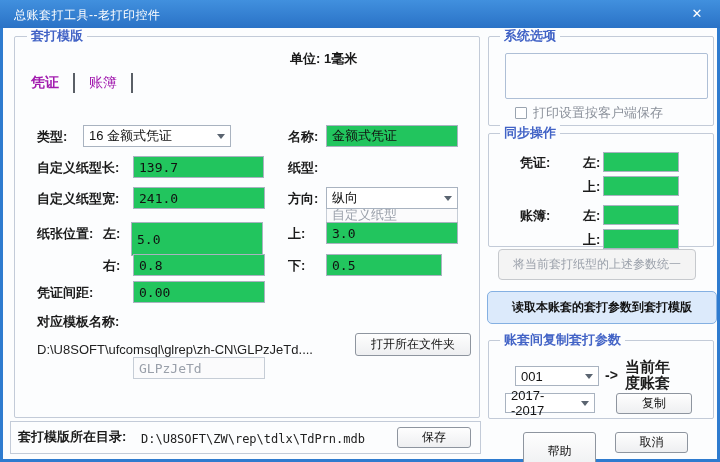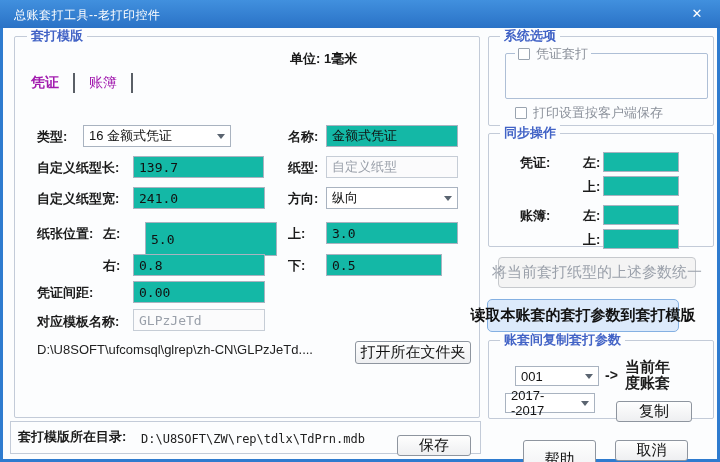--- a/index.html
+++ b/index.html
@@ -14,34 +14,34 @@
                font-size:13px; font-weight:bold; text-align:center; line-height:18px; cursor:pointer; }
 
   .client { position:absolute; left:3px; top:28px; width:714px; height:431px; background:#fcfdfe; }
 
   .groupbox { position:absolute; border:1px solid #c3cbd8; border-radius:2px; background:transparent; }
   .legend { position:absolute; background:#fcfdfe; padding:0 4px; color:#4263c6; font-size:13px;
             font-weight:bold; height:16px; line-height:16px; }
 
   .lbl { position:absolute; font-size:13px; font-weight:bold; color:#1b1b1b; white-space:nowrap; }
 
-  .tfield { position:absolute; border:1px solid #a9b3c0; background:#14b8a6; font-size:13px;
+  .tfield { position:absolute; border:1px solid #a9b3c0; background:#22c55e; font-size:13px;
             color:#111; padding:1px 5px; font-family:"Liberation Sans","DejaVu Sans",sans-serif; }
   .mono { font-family:"DejaVu Sans Mono",monospace; }
-  .dis { color:#9aa0aa; background:#fbfbfc; border-color:#c6cdd6; }
+  .dis { color:#9aa0aa; background:#fbfbfc; border-color:#c6cdd6;margin-top:48px; }
 
   .combo { position:absolute; border:1px solid #a9b3c0; background:#ffffff; display:flex;
            align-items:center; padding:0 18px 0 5px; font-size:13px; color:#111; cursor:default; }
   .combo .arr { position:absolute; right:5px; top:50%; margin-top:-2px; width:0; height:0;
                 border-left:4px solid transparent; border-right:4px solid transparent;
                 border-top:5px solid #5a6470; }
 
   .btn { position:absolute; display:flex; align-items:center; justify-content:center;
          border:1px solid #8e959f; border-radius:3px; background:linear-gradient(#fefefe,#eeeff1);
-         font-size:15px; color:#111; cursor:pointer; white-space:nowrap;margin-top:8px; }
+         font-size:12px; color:#111; cursor:pointer; white-space:nowrap; }
   .btn-disabled { border:1px solid #c6c9cd; border-radius:4px; background:#f4f4f4;
                   color:#9aa0aa; cursor:default; }
   .btn-accent { border:1px solid #84b0e2; border-radius:5px; background:#dceafb;
                 font-weight:bold; color:#111; }
 
   .chkrow { position:absolute; display:flex; align-items:center; gap:6px; cursor:pointer; }
   .chk { width:12px; height:12px; border:1px solid #9aa4b0; background:#ffffff; border-radius:1px; }
   .chklabel { font-size:13px; color:#8b919b; white-space:nowrap; }
 
   .tabs { position:absolute; left:22px; top:45px; display:flex; align-items:center; }
@@ -92,21 +92,21 @@
     <div class="lbl" style="left:34px; top:162px;">自定义纸型宽:</div>
     <input class="tfield mono" style="left: 130px; top: 159px; width: 132px; height: 22px;" value="241.0">
     <div class="lbl" style="left:285px; top:162px;">方向:</div>
     <div class="combo" style="left:323px; top:159px; width:132px; height:22px;">
       <span>纵向</span>
       <span class="arr"></span>
     </div>
 
     <div class="lbl" style="left:34px; top:197px;">纸张位置:</div>
     <div class="lbl" style="left:100px; top:197px;">左:</div>
-    <input class="tfield mono" style="left: 142px; top: 194px; width: 132px; height: 34px;" value="5.0">
+    <input class="tfield mono" style="left: 128px; top: 194px; width: 132px; height: 34px;" value="5.0">
     <div class="lbl" style="left:285px; top:197px;">上:</div>
     <input class="tfield mono" style="left: 323px; top: 194px; width: 132px; height: 22px;" value="3.0">
 
     <div class="lbl" style="left:100px; top:229px;">右:</div>
     <input class="tfield mono" style="left: 130px; top: 226px; width: 132px; height: 22px;" value="0.8">
     <div class="lbl" style="left:285px; top:229px;">下:</div>
     <input class="tfield mono" style="left: 323px; top: 226px; width: 116px; height: 22px;" value="0.5">
 
     <div class="lbl" style="left:34px; top:256px;">凭证间距:</div>
     <input class="tfield mono" style="left: 130px; top: 253px; width: 132px; height: 22px;" value="0.00">
@@ -119,24 +119,20 @@
 
     <div class="strip" style="left:7px; top:393px; width:471px; height:33px;"></div>
     <div class="lbl" style="left:15px; top:400px;">套打模版所在目录:</div>
     <div class="pathtext mono" style="left:138px; top:404px; font-size:12px;">D:\U8SOFT\ZW\rep\tdlx\TdPrn.mdb</div>
     <div class="btn" style="left:394px; top:399px; width:74px; height:21px;">保存</div>
 
     <div class="groupbox" style="left:485px; top:8px; width:226px; height:90px;"></div>
     <div class="legend" style="left:497px; top:0;">系统选项</div>
 
     <div class="groupbox" style="left:502px; top:25px; width:203px; height:46px; border-color:#aebfd6;"></div>
-    <div class="chkrow" style="left:512px; top:17px; background:#fcfdfe; padding:0 3px;">
-      <span class="chk"></span>
-      <span class="chklabel">凭证套打</span>
-    </div>
 
     <div class="chkrow" style="left:512px; top:76px;">
       <span class="chk"></span>
       <span class="chklabel">打印设置按客户端保存</span>
     </div>
 
     <div class="groupbox" style="left:485px; top:105px; width:226px; height:114px;"></div>
     <div class="legend" style="left:497px; top:97px;">同步操作</div>
 
     <div class="lbl" style="left:517px; top:126px;">凭证:</div>
@@ -145,21 +141,21 @@
     <div class="lbl" style="left:580px; top:150px;">上:</div>
     <input class="tfield" style="left: 600px; top: 148px; width: 76px; height: 20px;">
 
     <div class="lbl" style="left:517px; top:179px;">账簿:</div>
     <div class="lbl" style="left:580px; top:179px;">左:</div>
     <input class="tfield" style="left: 600px; top: 177px; width: 76px; height: 20px;">
     <div class="lbl" style="left:580px; top:203px;">上:</div>
     <input class="tfield" style="left: 600px; top: 201px; width: 76px; height: 20px;">
 
     <div class="btn btn-disabled" style="left:495px; top:221px; width:198px; height:31px;">将当前套打纸型的上述参数统一</div>
-    <div class="btn btn-accent" style="left:484px; top:263px; width:192px; height:33px;">读取本账套的套打参数到套打模版</div>
+    <div class="btn btn-accent" style="left:484px; top:263px; width:230px; height:33px;">读取本账套的套打参数到套打模版</div>
 
     <div class="groupbox" style="left:485px; top:312px; width:226px; height:79px;"></div>
     <div class="legend" style="left:497px; top:304px;">账套间复制套打参数</div>
 
     <div class="combo" style="left:512px; top:338px; width:84px; height:20px;">
       <span>001</span>
       <span class="arr"></span>
     </div>
     <div class="lbl" style="left:602px; top:339px; font-size:14px;">-&gt;</div>
     <div class="wrap2" style="left:622px; top:331px; width:50px;">当前年度账套</div>

